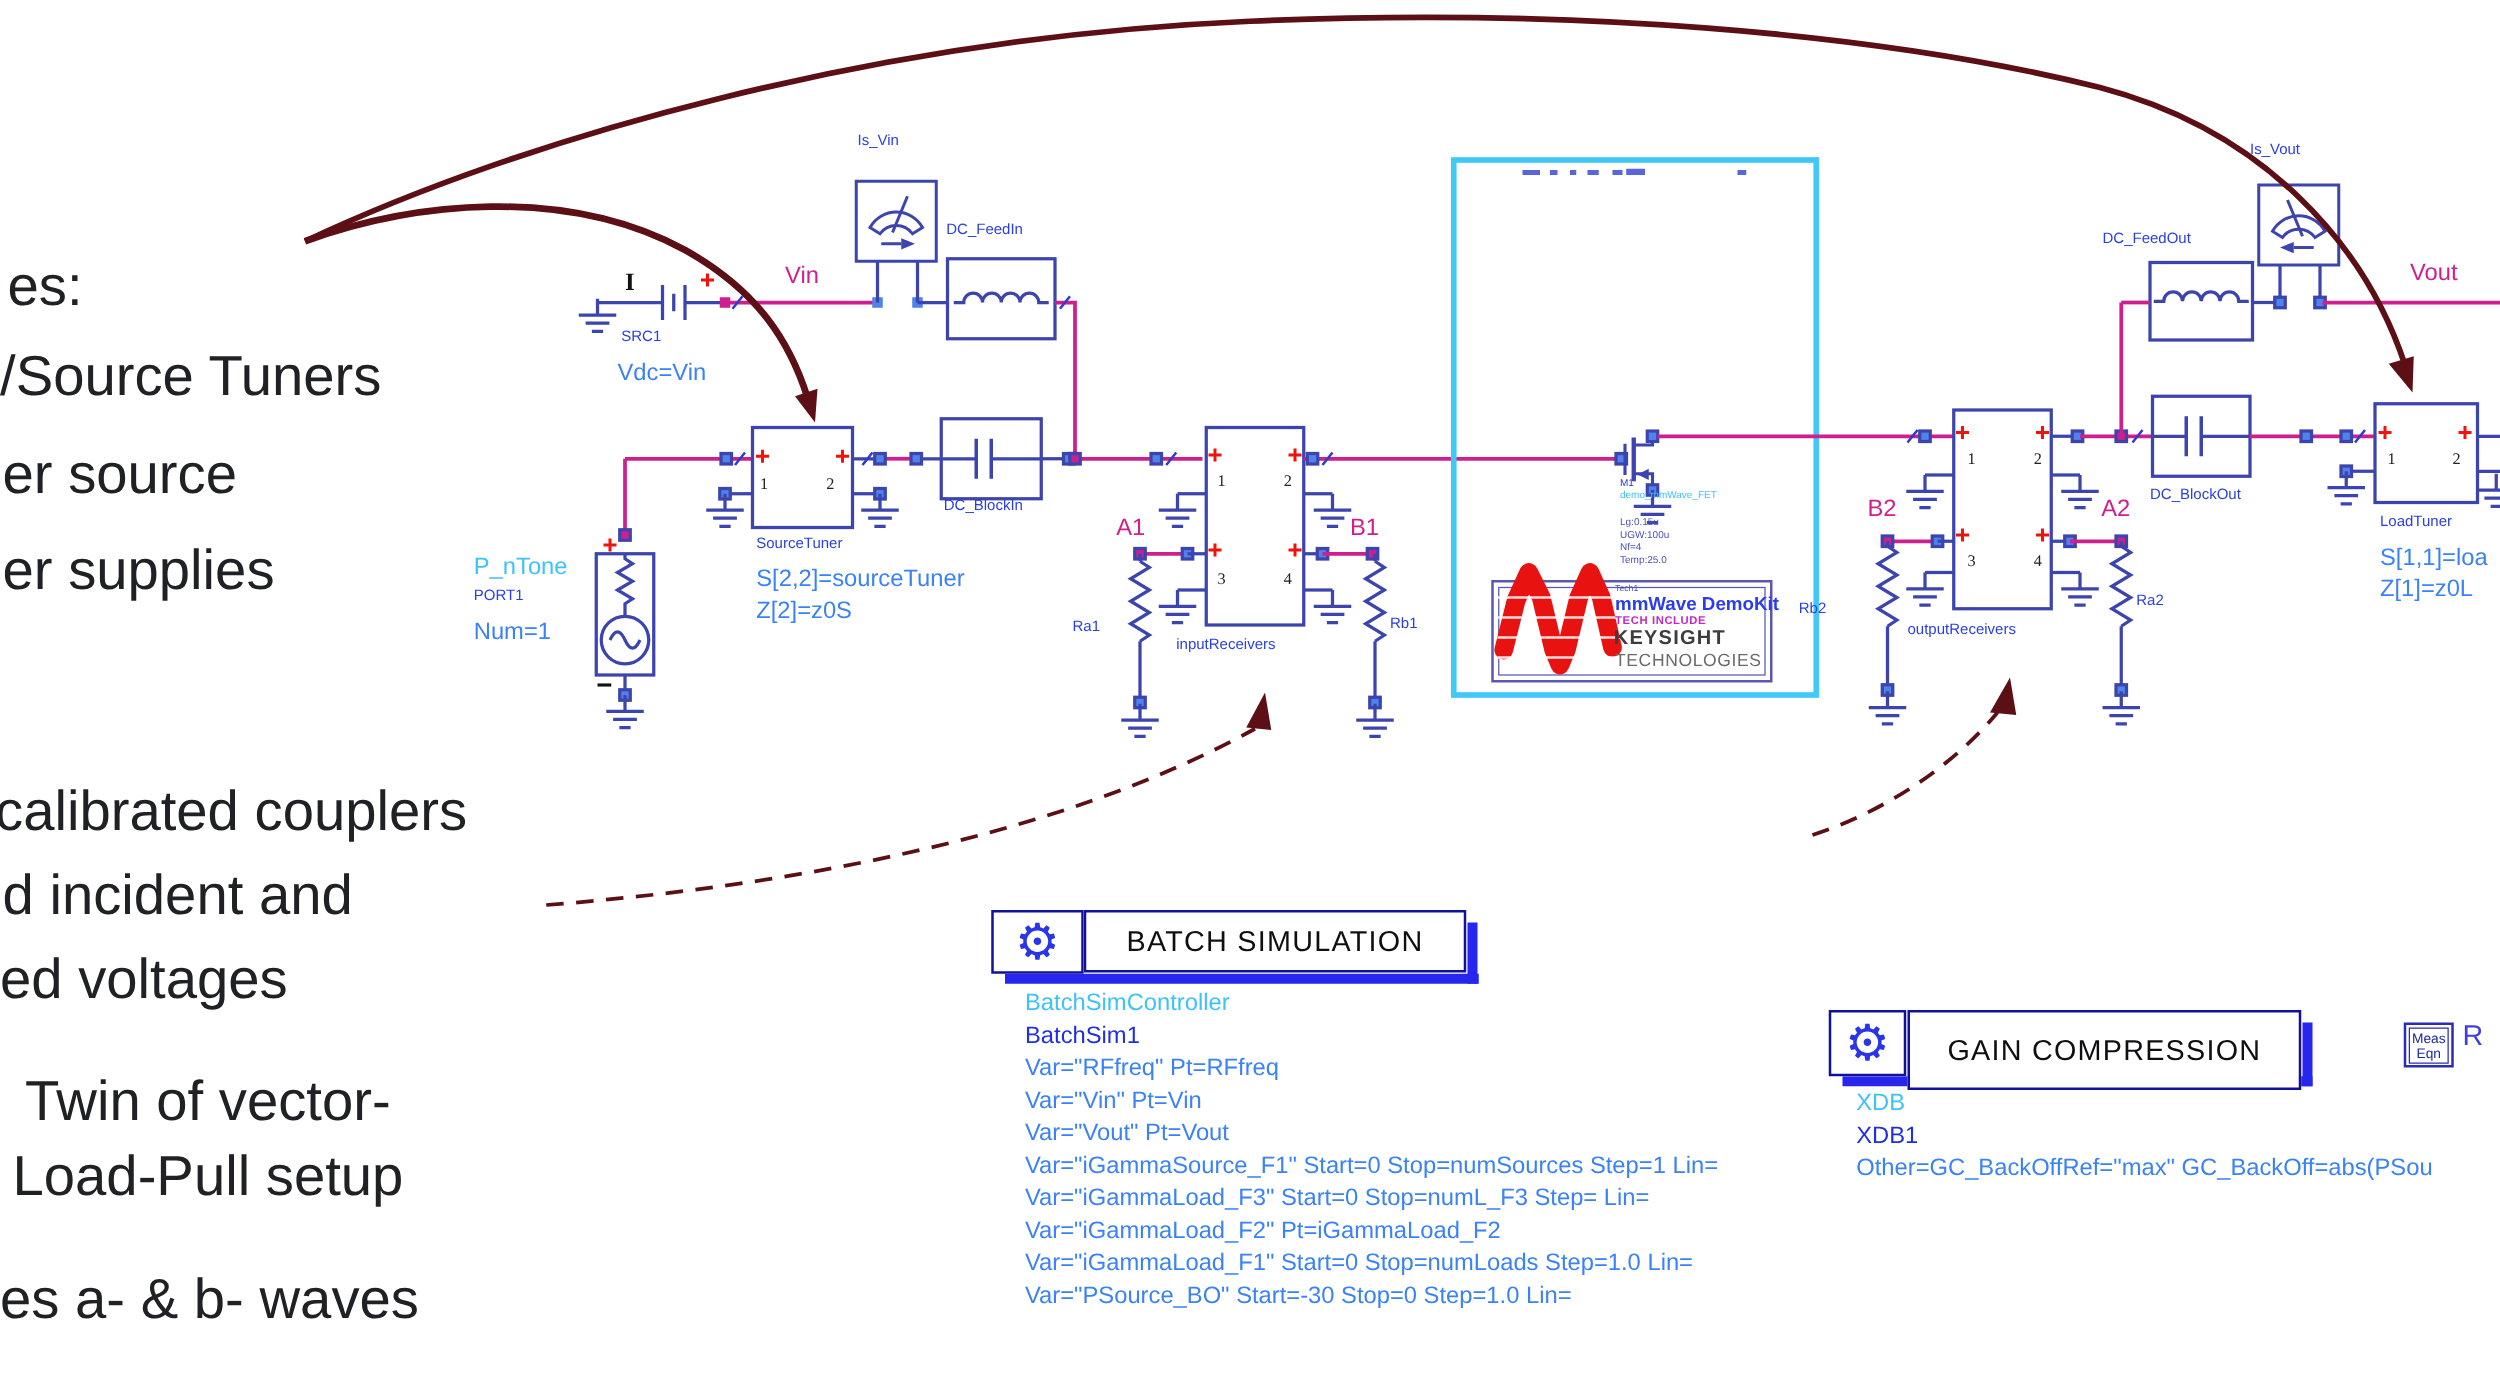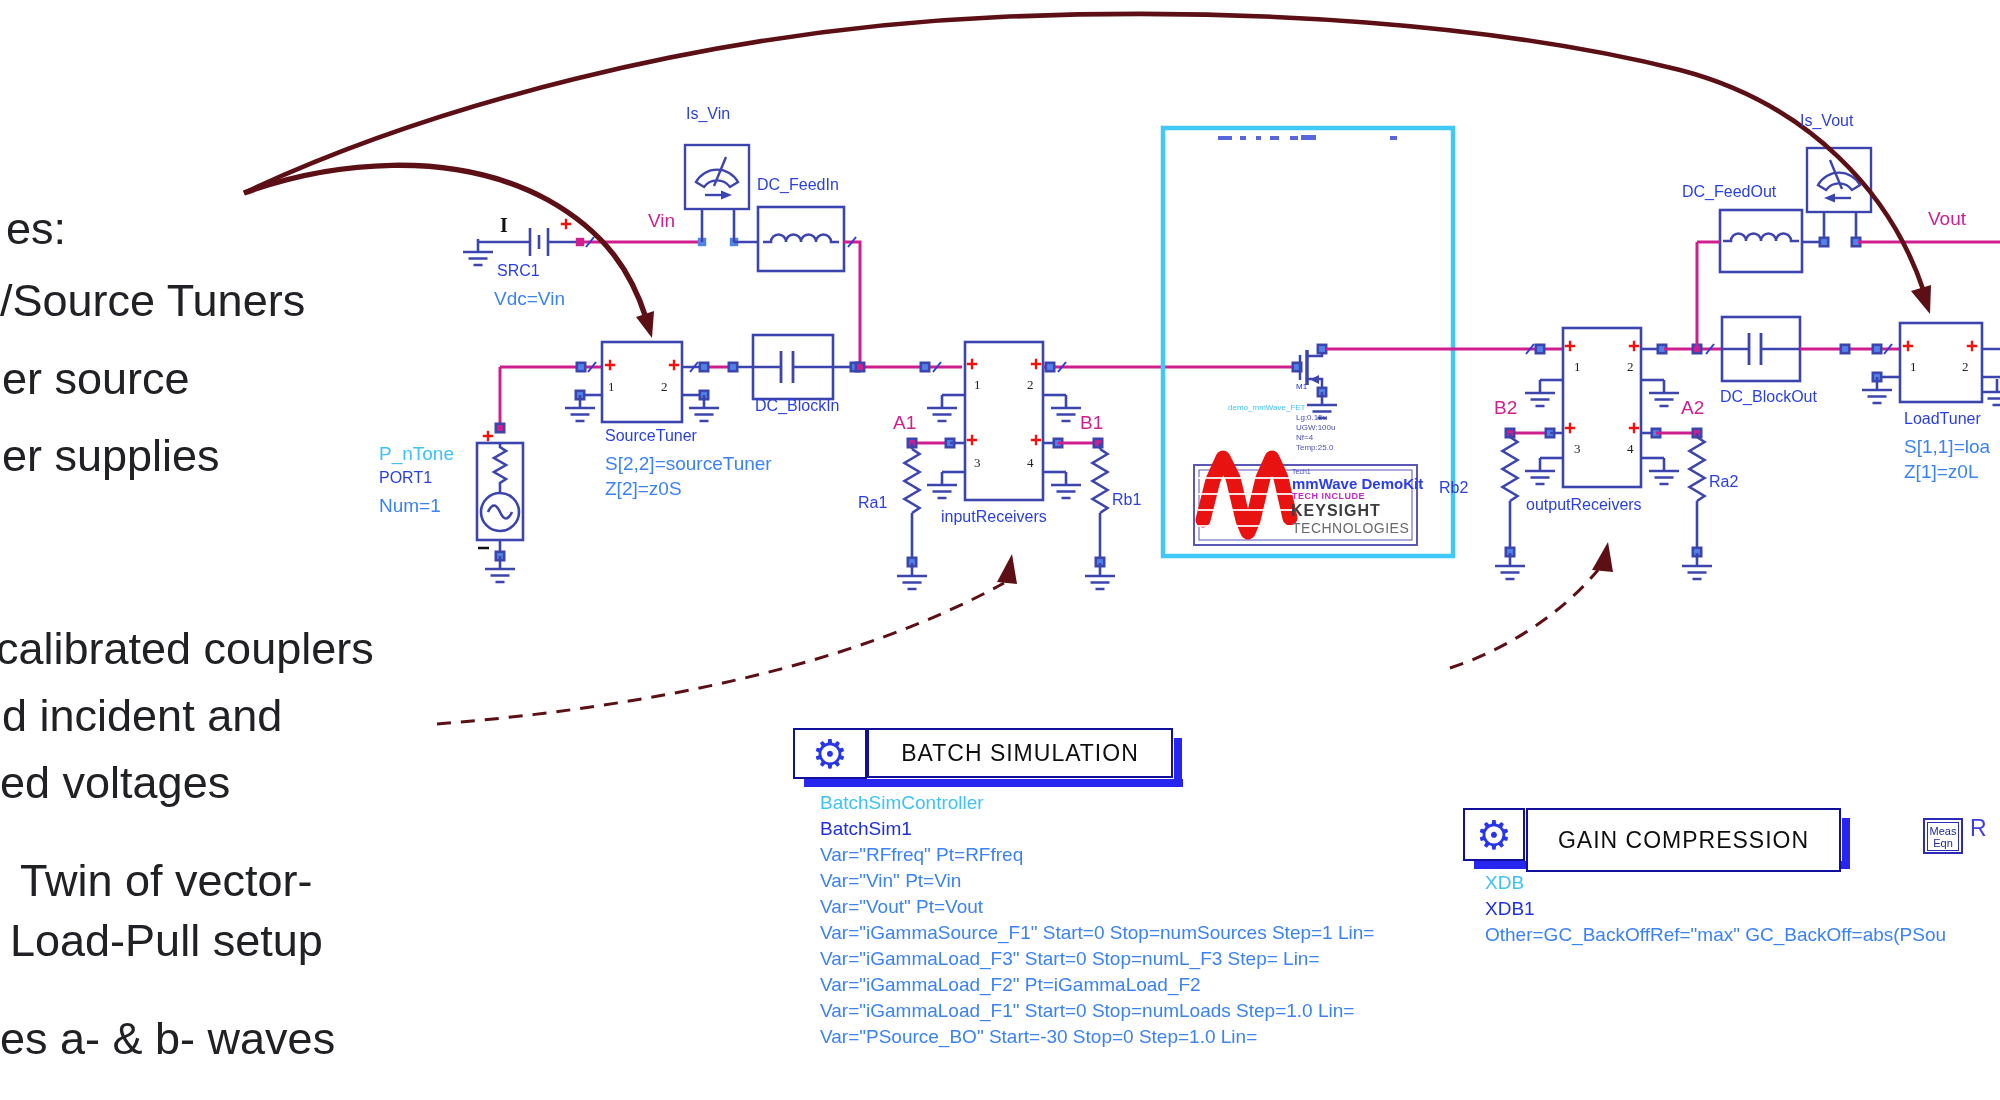--- a/index.html
+++ b/index.html
@@ -1,20 +1,20 @@
 <!DOCTYPE html>
 <html><head>
 <meta charset="utf-8">
 <style>
   html,body{margin:0;padding:0;background:#fff;}
   #stage{position:relative;width:2000px;height:1100px;background:#fff;overflow:hidden;
          font-family:"Liberation Sans",sans-serif;}
   .lbl{position:absolute;white-space:pre;line-height:1.06;}
   .note{color:#202124;font-size:45px;}
-  .comp{color:#2a3fe3;font-size:16px;}
+  .comp{color:#2a3fe3;font-size:12px;}
   .par{color:#3b82f6;font-size:19px;}
   .net{color:#cf1f8e;font-size:19px;}
   .cyt{color:#3fc2f7;font-size:19px;}
   .inst{color:#2030e0;font-size:19px;}
   .tiny{font-size:8px;color:#4c4fb8;}
   .hdrbox{position:absolute;background:#fff;border:2.5px solid #10109a;box-sizing:border-box;
           display:flex;align-items:center;justify-content:center;color:#0f0f12;
           font-size:23px;letter-spacing:1px;}
   .iconbox{position:absolute;background:#fff;border:2.5px solid #10109a;box-sizing:border-box;
            display:flex;align-items:center;justify-content:center;}
@@ -315,40 +315,40 @@
 <span class="lbl note" style="left:2px;top:432px;">er supplies</span>
 <span class="lbl note" style="left:-4px;top:625px;">calibrated couplers</span>
 <span class="lbl note" style="left:2px;top:692px;">d incident and</span>
 <span class="lbl note" style="left:0px;top:759px;">ed voltages</span>
 <span class="lbl note" style="left:20px;top:857px;">Twin of vector-</span>
 <span class="lbl note" style="left:10px;top:917px;">Load-Pull setup</span>
 <span class="lbl note" style="left:0px;top:1015px;">es a- &amp; b- waves</span>
 
 <span class="lbl comp" style="left:497px;top:263px;">SRC1</span>
 <span class="lbl par" style="left:494px;top:289px;">Vdc=Vin</span>
-<span class="lbl net" style="left:648px;top:211px;">Vin</span>
+<span class="lbl net" style="left:628px;top:211px;">Vin</span>
 <span class="lbl comp" style="left:686px;top:106px;">Is_Vin</span>
 <span class="lbl comp" style="left:757px;top:177px;">DC_FeedIn</span>
 
 <span class="lbl cyt" style="left:379px;top:444px;">P_nTone</span>
 <span class="lbl comp" style="left:379px;top:470px;">PORT1</span>
 <span class="lbl par" style="left:379px;top:496px;">Num=1</span>
 
 <span class="lbl comp" style="left:605px;top:428px;">SourceTuner</span>
 <span class="lbl par" style="left:605px;top:454px;">S[2,2]=sourceTuner</span>
 <span class="lbl par" style="left:605px;top:479px;">Z[2]=z0S</span>
 <span class="lbl comp" style="left:755px;top:398px;">DC_BlockIn</span>
 
 <span class="lbl net" style="left:893px;top:413px;">A1</span>
 <span class="lbl net" style="left:1080px;top:413px;">B1</span>
 <span class="lbl comp" style="left:858px;top:495px;">Ra1</span>
 <span class="lbl comp" style="left:1112px;top:492px;">Rb1</span>
 <span class="lbl comp" style="left:941px;top:509px;">inputReceivers</span>
 
-<span class="lbl tiny" style="left:1228px;top:392px;color:#3fc2f7;margin-top:12px;">demo_mmWave_FET</span>
+<span class="lbl tiny" style="left:1296px;top:392px;color:#3fc2f7;">demo_mmWave_FET</span>
 <span class="lbl tiny" style="left:1296px;top:383px;color:#2030e0;font-weight:normal;">M1</span>
 <span class="lbl tiny" style="left:1296px;top:414px;">Lg:0.15u</span>
 <span class="lbl tiny" style="left:1296px;top:424px;">UGW:100u</span>
 <span class="lbl tiny" style="left:1296px;top:434px;">Nf=4</span>
 <span class="lbl tiny" style="left:1296px;top:444px;">Temp:25.0</span>
 
 <span class="lbl" style="left:1292px;top:468px;font-size:7px;color:#4c4fb8;">Tech1</span>
 <span class="lbl" style="left:1292px;top:476px;font-size:15px;font-weight:bold;color:#2b3cf0;">mmWave DemoKit</span>
 <span class="lbl" style="left:1292px;top:492px;font-size:9px;font-weight:bold;color:#c428c4;letter-spacing:.5px;">TECH INCLUDE</span>
 <span class="lbl" style="left:1291px;top:503px;font-size:16px;font-weight:bold;color:#3d3d3f;letter-spacing:1px;">KEYSIGHT</span>

